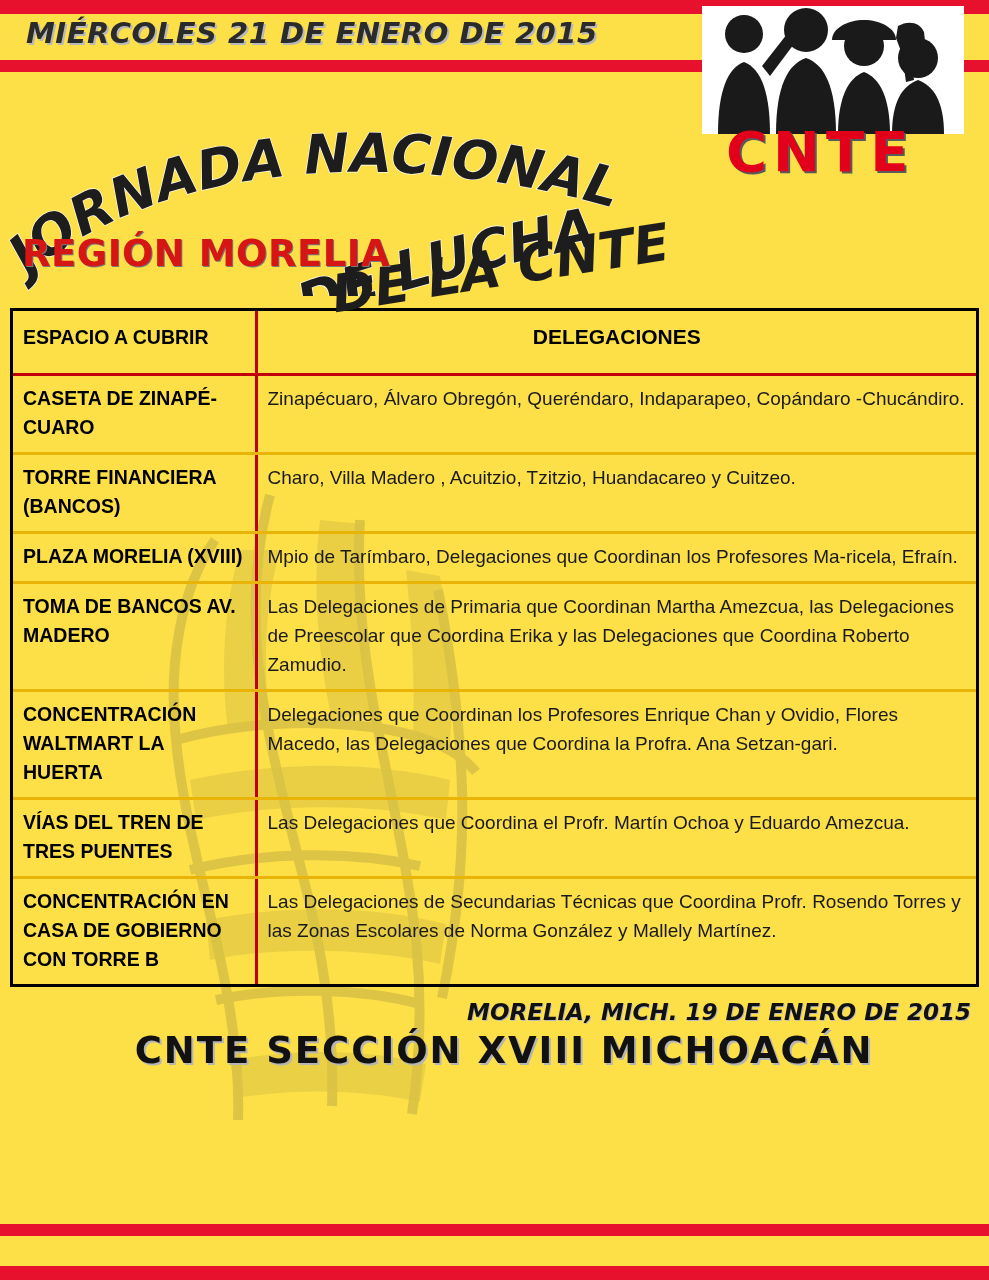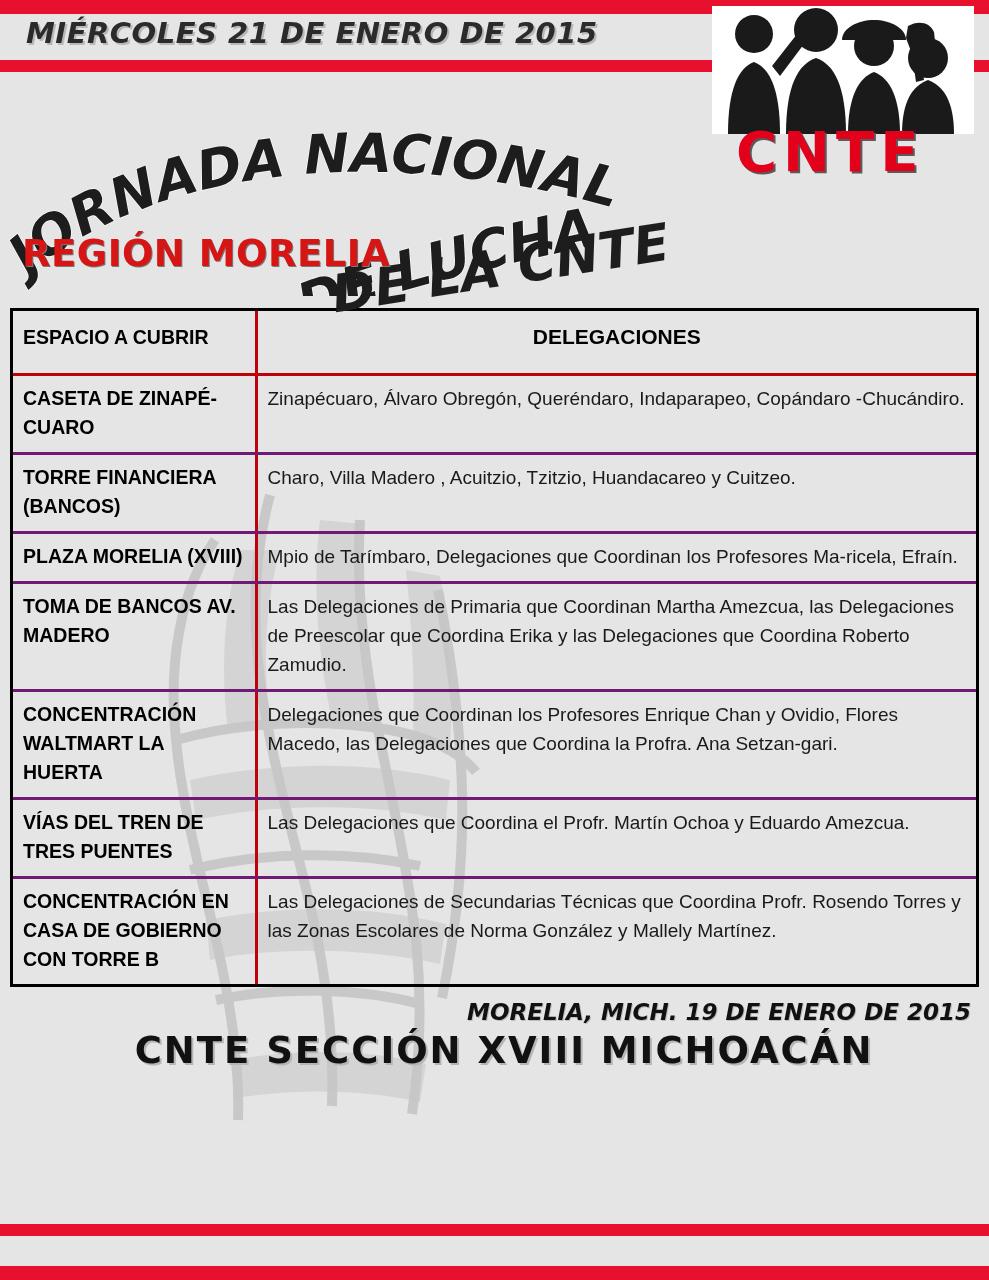--- a/index.html
+++ b/index.html
@@ -9,21 +9,21 @@
     font-family:"Liberation Sans", sans-serif;
     overflow:hidden;
     position:relative;
   }
 
   
   .page{
     position:relative;
     width:989px;height:1280px;
     box-sizing:border-box;
-    background:#e5e5e5;
+    background:#fde047;
   }
   .bar-top{
     position:absolute;left:0;top:0;width:989px;height:14px;background:#e8112d;
   }
   .bar-top2{
     position:absolute;left:0;top:60px;width:989px;height:12px;background:#e8112d;
   }
   .bar-bottom{
     position:absolute;left:0;bottom:0;width:989px;height:14px;background:#e8112d;
   }
@@ -81,21 +81,21 @@
     font-weight:bold;
     font-size:37px;letter-spacing:.5px;
     color:#d61515;
     text-shadow:1px 1px 0 #7a7a7a;
     white-space:nowrap;
     text-align:center;
   }
 
   
   .logo{
-    position:absolute;right:15px;top:6px;width:262px;height:180px;
+    position:absolute;right:25px;top:6px;width:262px;height:180px;
   }
   .logo .cnte-word{
     position:absolute;left:24px;bottom:2px;
     font-family:"DejaVu Sans", sans-serif;
     font-weight:bold;
     font-size:56px;letter-spacing:6px;
     color:#e2001a;
     text-shadow:2px 2px 0 #5a5a5a;
   }
 
@@ -104,21 +104,21 @@
     margin:4px 10px 0 10px;
     border:3px solid #000;
   }
   table{
     width:100%;border-collapse:collapse;table-layout:fixed;
   }
   col.c1{width:243px;}
   th,td{
     vertical-align:top;
     padding:8px 10px 10px 10px;
-    border-bottom:3px solid #701a75;
+    border-bottom:3px solid #eab308;
   }
   tr:last-child td{border-bottom:none;}
   td.space, th.space{
     border-right:3px solid #c0000b;
     font-weight:bold;
     font-size:19.5px;
     line-height:29px;
     color:#000;
     letter-spacing:0px;
   }

